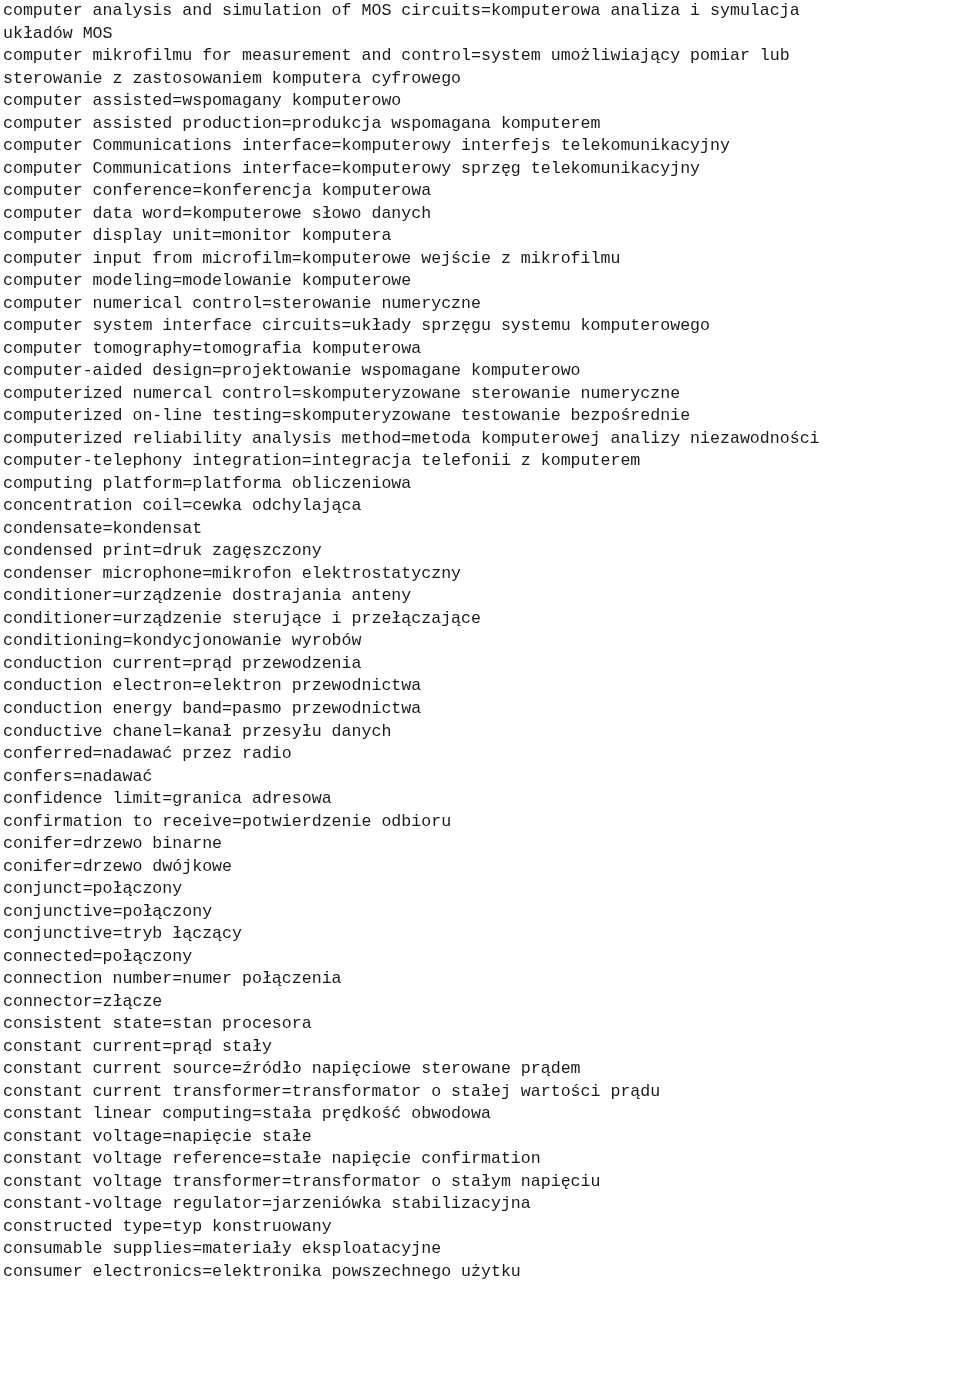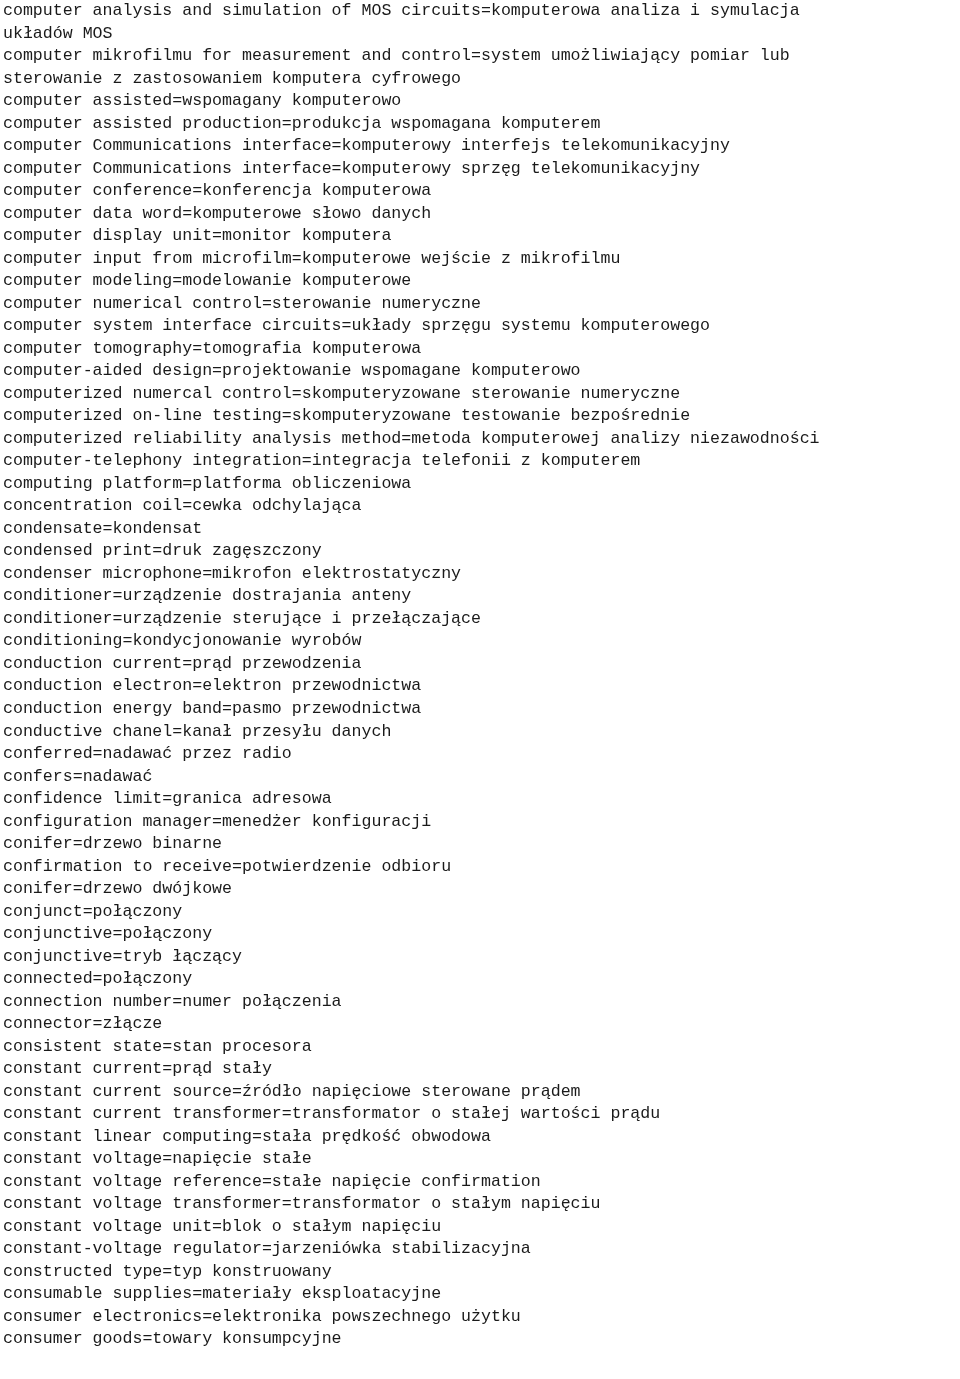--- a/index.html
+++ b/index.html
@@ -62,37 +62,34 @@
     <div class="entry-line">conditioner=urządzenie dostrajania anteny</div>
     <div class="entry-line">conditioner=urządzenie sterujące i przełączające</div>
     <div class="entry-line">conditioning=kondycjonowanie wyrobów</div>
     <div class="entry-line">conduction current=prąd przewodzenia</div>
     <div class="entry-line">conduction electron=elektron przewodnictwa</div>
     <div class="entry-line">conduction energy band=pasmo przewodnictwa</div>
     <div class="entry-line">conductive chanel=kanał przesyłu danych</div>
     <div class="entry-line">conferred=nadawać przez radio</div>
     <div class="entry-line">confers=nadawać</div>
     <div class="entry-line">confidence limit=granica adresowa</div>
-    <div class="entry-line">configuration manager=menedżer konfiguracji</div>
+    <div class="entry-line">confirmation to receive=potwierdzenie odbioru</div>
     <div class="entry-line">conifer=drzewo binarne</div>
-    <div class="entry-line">confirmation to receive=potwierdzenie odbioru</div>
     <div class="entry-line">conifer=drzewo dwójkowe</div>
     <div class="entry-line">conjunct=połączony</div>
     <div class="entry-line">conjunctive=połączony</div>
     <div class="entry-line">conjunctive=tryb łączący</div>
     <div class="entry-line">connected=połączony</div>
     <div class="entry-line">connection number=numer połączenia</div>
     <div class="entry-line">connector=złącze</div>
     <div class="entry-line">consistent state=stan procesora</div>
     <div class="entry-line">constant current=prąd stały</div>
     <div class="entry-line">constant current source=źródło napięciowe sterowane prądem</div>
     <div class="entry-line">constant current transformer=transformator o stałej wartości prądu</div>
     <div class="entry-line">constant linear computing=stała prędkość obwodowa</div>
     <div class="entry-line">constant voltage=napięcie stałe</div>
     <div class="entry-line">constant voltage reference=stałe napięcie confirmation</div>
     <div class="entry-line">constant voltage transformer=transformator o stałym napięciu</div>
-    <div class="entry-line">constant voltage unit=blok o stałym napięciu</div>
     <div class="entry-line">constant-voltage regulator=jarzeniówka stabilizacyjna</div>
     <div class="entry-line">constructed type=typ konstruowany</div>
     <div class="entry-line">consumable supplies=materiały eksploatacyjne</div>
     <div class="entry-line">consumer electronics=elektronika powszechnego użytku</div>
-    <div class="entry-line">consumer goods=towary konsumpcyjne</div>
   </div>
 
 </body></html>

